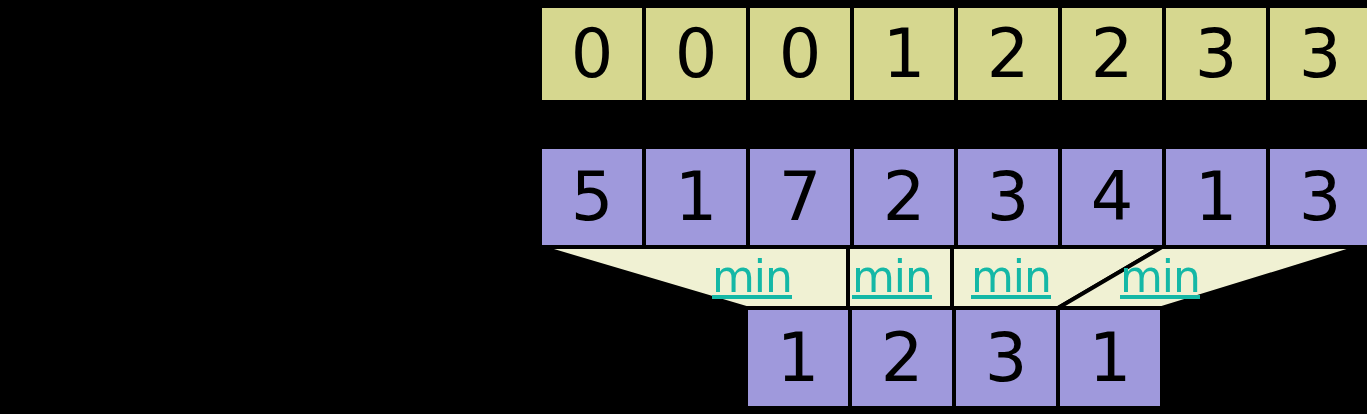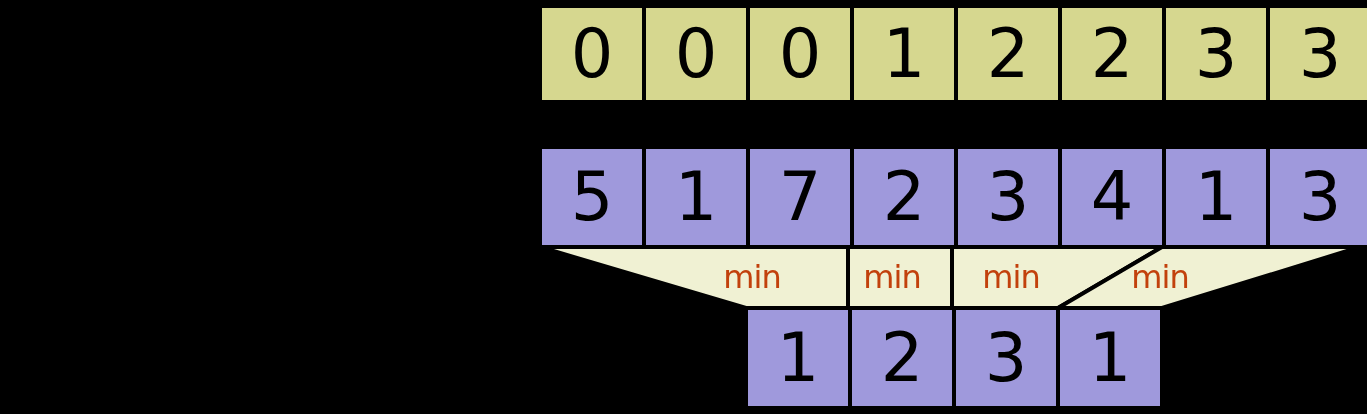--- a/index.html
+++ b/index.html
@@ -32,23 +32,24 @@
     position: absolute; left: 0; top: 0;
     width: 1367px; height: 414px;
     pointer-events: none;
   }
   svg.funnels polygon {
     stroke: #000; stroke-width: 4; stroke-linejoin: miter;
   }
   .min-label {
     position: absolute;
     transform: translate(-50%, -50%);
-    font-size: 32px; line-height: 1; letter-spacing: -1px;
-    color: #c2410c;
+    font-size: 44px; line-height: 1; letter-spacing: -1px;
+    color: #14b8a6;
     white-space: nowrap;
+    text-decoration: underline;
   }
   .min1 { left: 752px;  top: 277px; }
   .min2 { left: 892px;  top: 277px; }
   .min3 { left: 1011px; top: 277px; }
   .min4 { left: 1160px; top: 277px; }
 </style>
 </head>
 <body>
 
 <div class="canvas">

